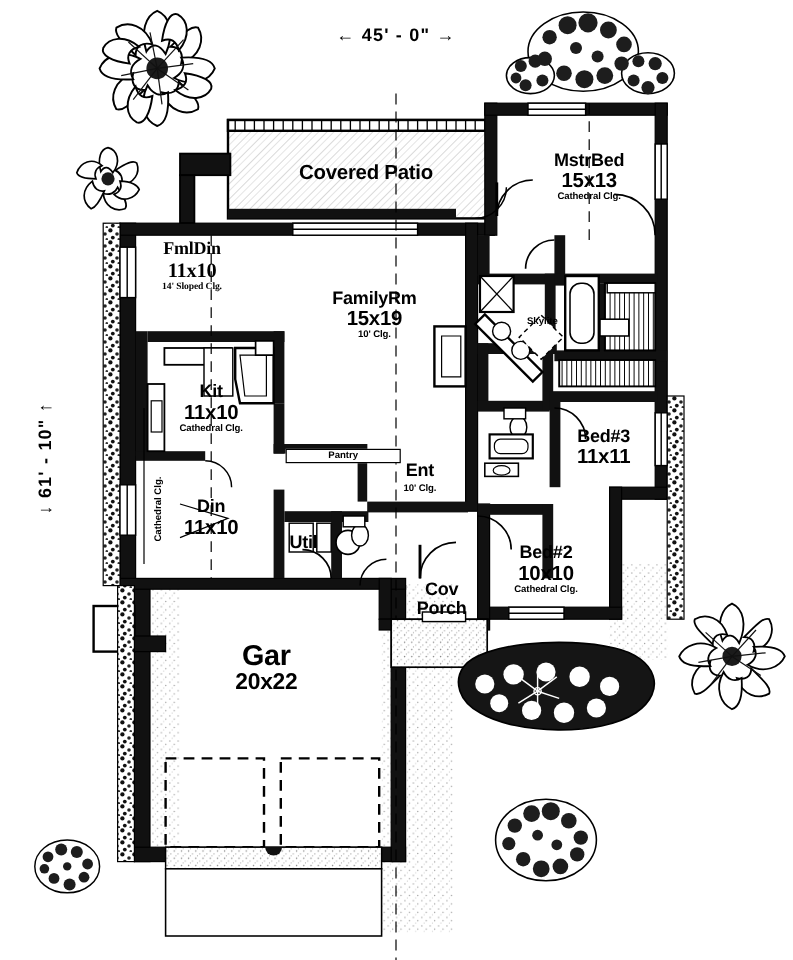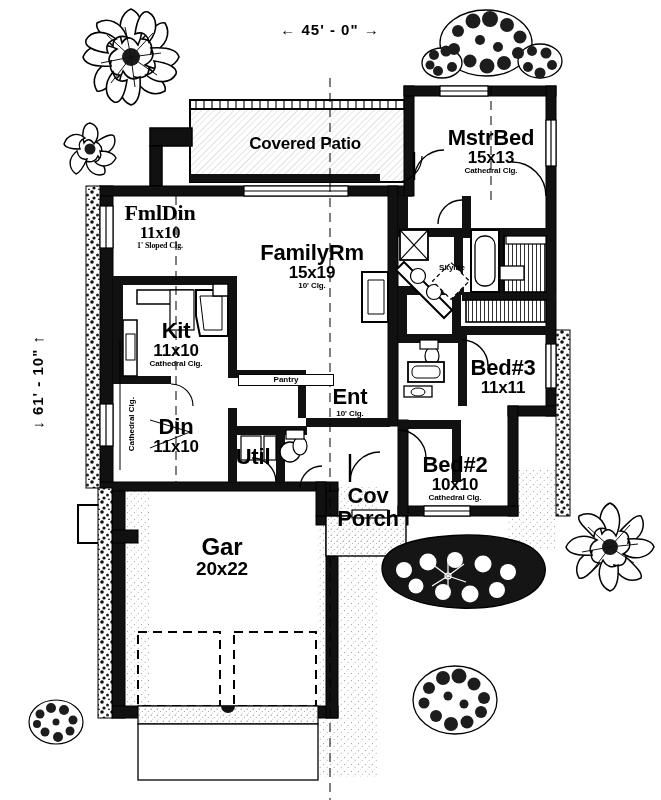--- a/index.html
+++ b/index.html
@@ -2,21 +2,21 @@
 <html><head>
 <meta charset="utf-8">
 <style>
   html,body{margin:0;padding:0;background:#ffffff;}
   body{width:661px;height:800px;overflow:hidden;
        font-family:"Liberation Sans",sans-serif;color:#000;}
   #plan{position:relative;width:661px;height:800px;}
   svg{position:absolute;left:0;top:0;}
   .lbl{position:absolute;text-align:center;font-family:"Liberation Sans",sans-serif;
        font-weight:bold;color:#000;line-height:1.05;white-space:nowrap;}
-  .rname{font-size:22px;letter-spacing:-0.2px;}
+  .rname{font-size:15px;letter-spacing:-0.2px;}
   .rdim{font-size:17px;letter-spacing:-0.2px;}
   .rsub{font-size:8px;letter-spacing:-0.1px;}
   .dimtxt{font-size:15px;font-weight:bold;letter-spacing:1px;}
   .tiny{font-size:8px;font-weight:bold;}
   .vert{transform-origin:center center;}
 </style>
 </head>
 <body>
 
 <div id="plan">
@@ -502,21 +502,21 @@
 
 <div class="lbl" style="left:431px;top:126px;width:120px;">
   <div class="rname">MstrBed</div>
   <div class="rdim">15x13</div>
   <div class="rsub">Cathedral Clg.</div>
 </div>
 
 <div class="lbl" style="left:105px;top:201px;width:110px;font-family:Liberation Serif, serif;">
   <div class="rname">FmlDin</div>
   <div class="rdim">11x10</div>
-  <div class="rsub">1' Sloped Clg.</div>
+  <div class="rsub">14' Sloped Clg.</div>
 </div>
 
 <div class="lbl" style="left:252px;top:241px;width:120px;">
   <div class="rname">FamilyRm</div>
   <div class="rdim">15x19</div>
   <div class="rsub">10' Clg.</div>
 </div>
 
 <div class="lbl" style="left:121px;top:319px;width:110px;">
   <div class="rname">Kit</div>

